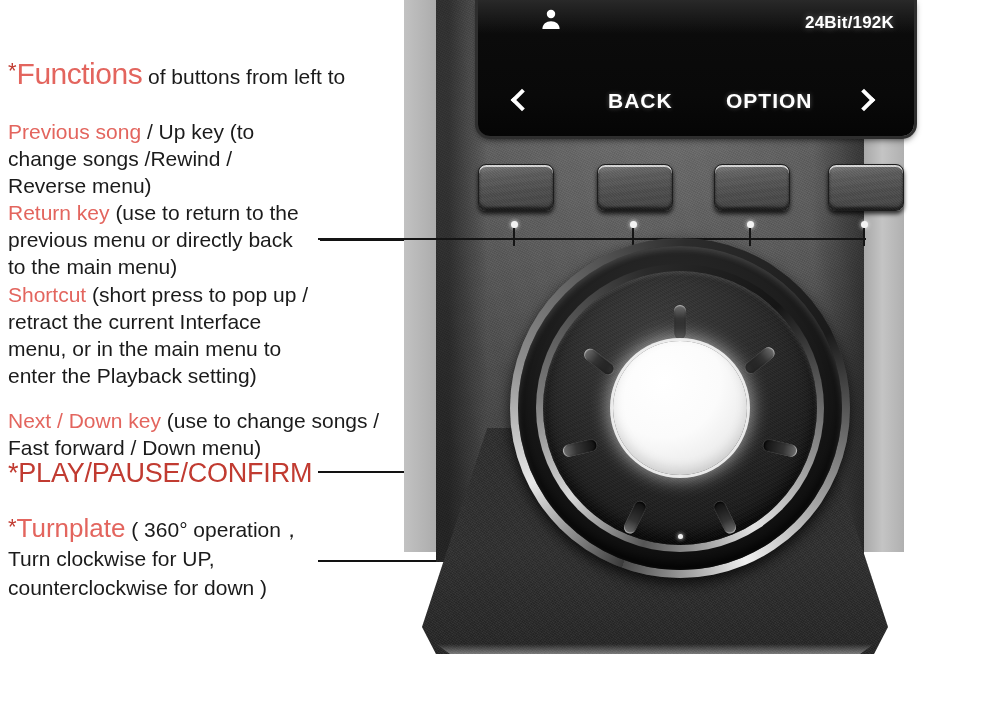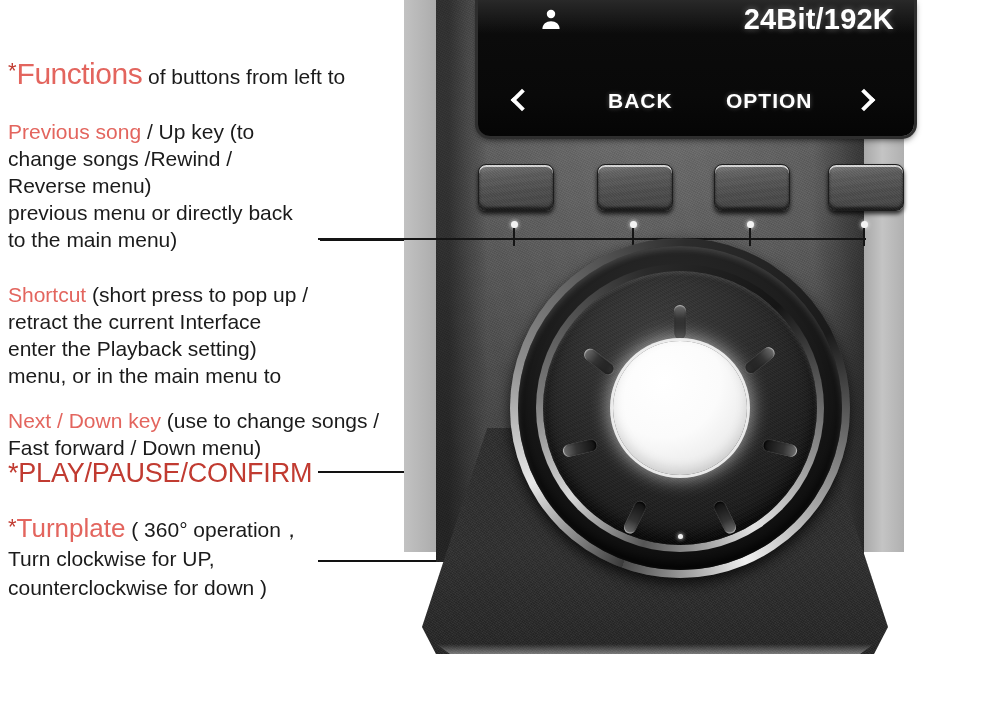--- a/index.html
+++ b/index.html
@@ -65,21 +65,21 @@
 
   
   #screen{position:absolute;left:74px;top:6px;width:436px;height:136px;
       background:linear-gradient(180deg,#060606 0%,#0b0b0b 25%,#090909 70%,#050505 100%);
       border-radius:0 0 12px 12px;
       box-shadow:0 0 0 3px #2e2e2e, 0 3px 7px rgba(0,0,0,.8);
       overflow:hidden;}
   #screen-glow{position:absolute;left:0;top:0;width:100%;height:34px;
       background:linear-gradient(180deg,rgba(255,255,255,.14),rgba(255,255,255,0));}
   #scr-person{position:absolute;left:62px;top:6px;width:22px;height:26px;}
-  #scr-rate{position:absolute;right:20px;top:3px;color:#fff;font-size:29px;font-weight:bold;
+  #scr-rate{position:absolute;right:20px;top:13px;color:#fff;font-size:17px;font-weight:bold;
       letter-spacing:.2px;text-shadow:0 0 6px rgba(255,255,255,.35);}
   #scr-nav{position:absolute;left:0;right:8px;bottom:20px;height:30px;
       display:flex;align-items:center;color:#fff;}
   #scr-nav .nv{font-size:21px;font-weight:bold;letter-spacing:1px;
       text-shadow:0 0 5px rgba(255,255,255,.3);}
   #nav-prev{position:absolute;left:36px;}
   #nav-back{position:absolute;left:130px;}
   #nav-option{position:absolute;left:248px;}
   #nav-next{position:absolute;right:34px;}
   .chev{display:inline-block;width:12px;height:12px;border-top:4px solid #fff;border-right:4px solid #fff;}
@@ -166,31 +166,34 @@
 
   <div class="annot" id="blk-prev">
     <div class="ln">
       <span class="red">Previous song</span><span> / Up key (to</span>
     </div>
     <div class="ln">change songs /Rewind /</div>
     <div class="ln">Reverse menu)</div>
   </div>
 
   <div class="annot" id="blk-return">
+    <div class="ln">
+      <span class="red">Return key</span><span> (use to return to the</span>
+    </div>
     <div class="ln">previous menu or directly back</div>
     <div class="ln"> to the main menu)</div>
   </div>
 
   <div class="annot" id="blk-shortcut">
     <div class="ln">
       <span class="red">Shortcut</span><span> (short press to pop up /</span>
     </div>
     <div class="ln"> retract the current Interface</div>
+    <div class="ln">menu, or in the main menu to</div>
     <div class="ln">enter the Playback setting)</div>
-    <div class="ln">menu, or in the main menu to</div>
   </div>
 
   <div class="annot" id="blk-next">
     <div class="ln">
       <span class="red">Next / Down key</span><span> (use to change songs /</span>
     </div>
     <div class="ln">Fast forward / Down menu)</div>
   </div>
 
   <div class="annot red-deep" id="blk-play">

